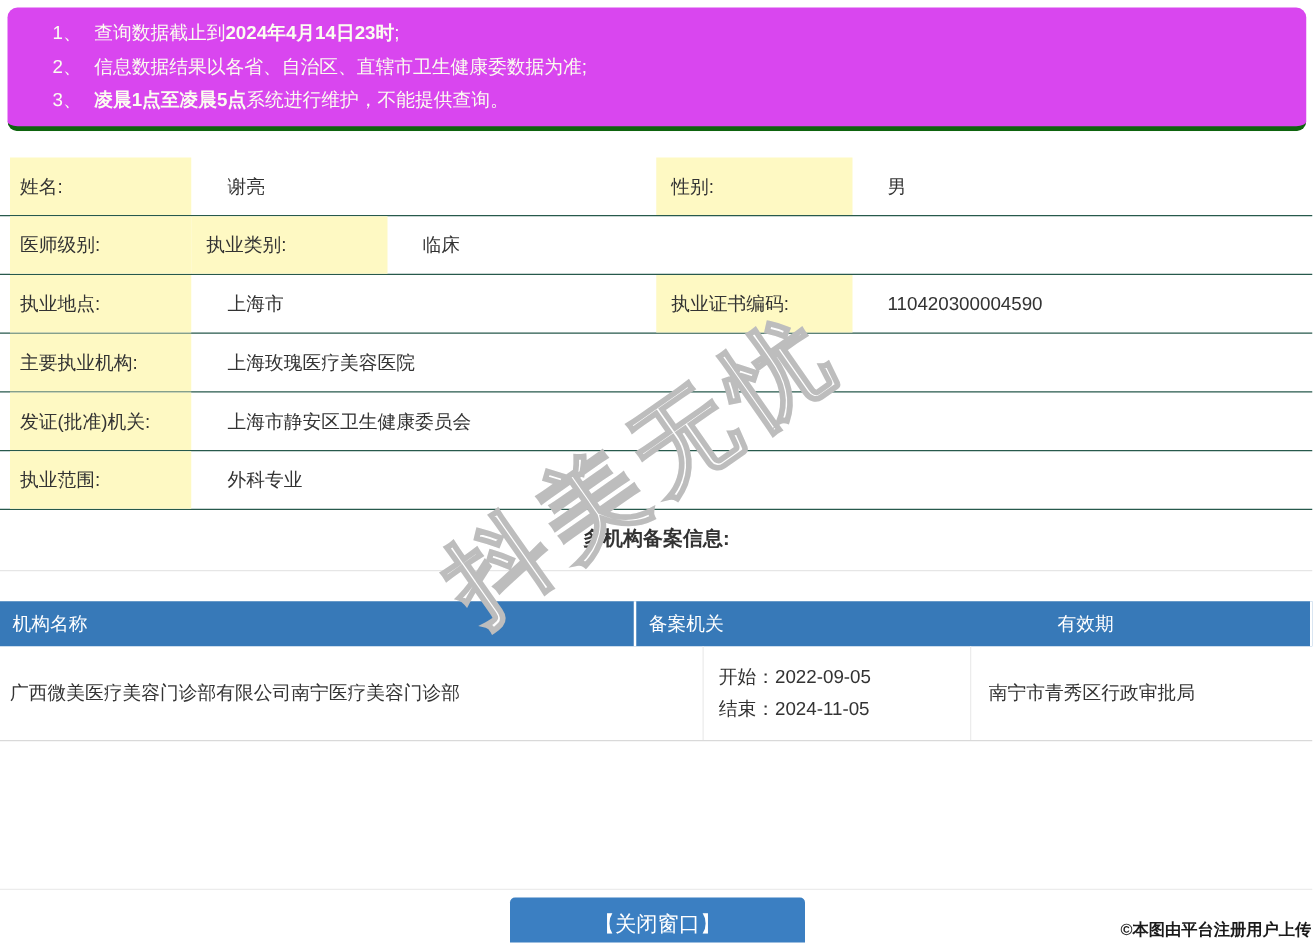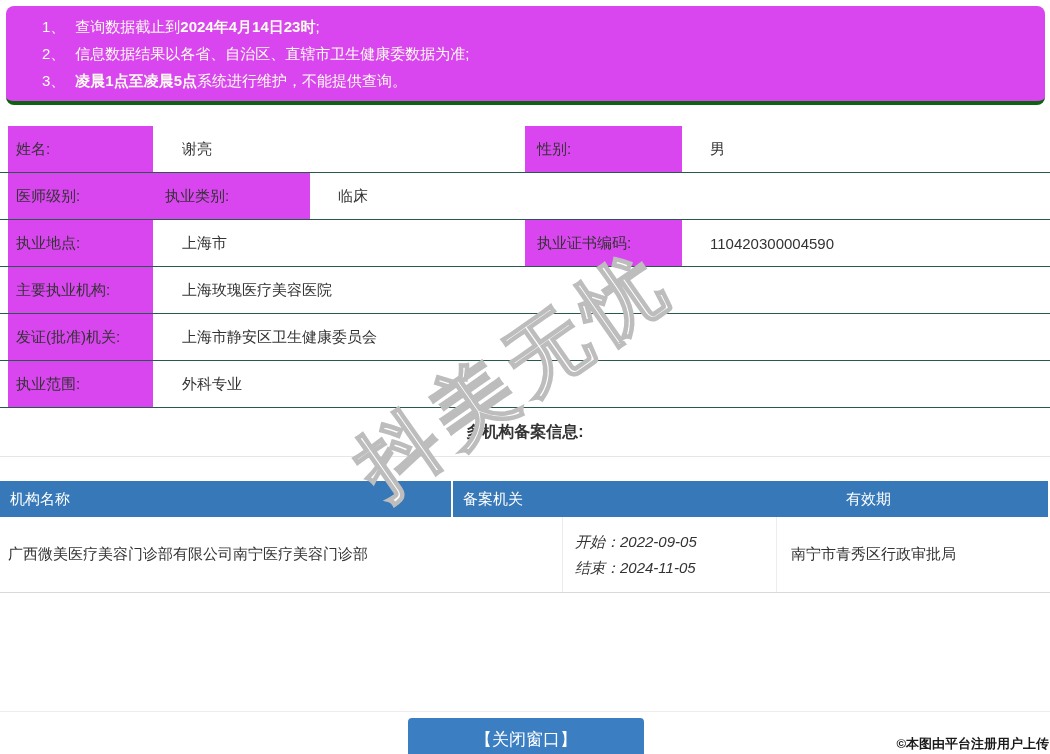--- a/index.html
+++ b/index.html
@@ -20,21 +20,21 @@
   .notice-num { margin-right:10px; }
   .notice-line b { font-weight:bold; }
 
   
   .info-table { position:absolute; top:126px; left:0; right:0; }
   .info-row {
     display:flex; align-items:stretch; height:46px;
     border-bottom:1px solid #27594c; font-size:15px;
   }
   .cell-label {
-    box-sizing:border-box; width:145px; margin-left:8px; background:#d946ef;
+    box-sizing:border-box; width:145px; margin-left:8px; background:#fef9c3;
     display:flex; align-items:center; padding-left:8px;
   }
   .cell-label.l2 { width:157px; margin-left:0; padding-left:12px; }
   .cell-value { display:flex; align-items:center; }
   .cell-value.v1 { box-sizing:border-box; width:372px; padding-left:29px; }
   .cell-value.v2 { flex:1; padding-left:28px; }
   .cell-value.vfull { flex:1; padding-left:29px; }
 
   
   .section-title {
@@ -43,32 +43,32 @@
     border-bottom:1px solid #e6e6e6;
   }
 
   
   .filing-table { position:absolute; top:481px; left:0; right:0; }
   .ft-header { display:flex; height:36px; background:#3779b8; color:#fff; font-size:15px; }
   .ft-h {
     box-sizing:border-box; display:flex; align-items:center; padding-left:10px;
     border-right:2px solid #ffffff;
   }
-  .ft-h.c1 { width:453px; }
+  .ft-h.c1 { width:509px; }
   .ft-h.c2 { width:214px; }
   .ft-h.c3 { flex:1; border-right:none; }
   .ft-row { display:flex; min-height:75px; border-bottom:1px solid #d9d9d9; font-size:15px; }
   .ft-c {
     box-sizing:border-box; padding:10px 10px; display:flex; flex-direction:column;
     justify-content:center; border-right:1px solid #ececec;
   }
   .ft-c.c1 { width:563px; padding-left:8px; }
   .ft-c.c2 { width:214px; padding-left:12px; }
   .ft-c.c3 { flex:1; padding-left:14px; border-right:none; }
-  .validity-line { line-height:26px; white-space:nowrap;font-style:italic; }
+  .validity-line { line-height:26px; white-space:nowrap; }
 
   
   .footer-line { position:absolute; top:711px; left:0; right:0; border-top:1px solid #ececec; }
   .close-btn {
     position:absolute; top:718px; left:408px; width:236px; height:42px;
     background:#3b7fc2; color:#ffffff; border:none; border-radius:4px;
     font-size:17px; font-family:inherit; cursor:pointer;
   }
   .upload-badge {
     position:absolute; right:1px; bottom:1px; font-size:13px; font-weight:bold;

